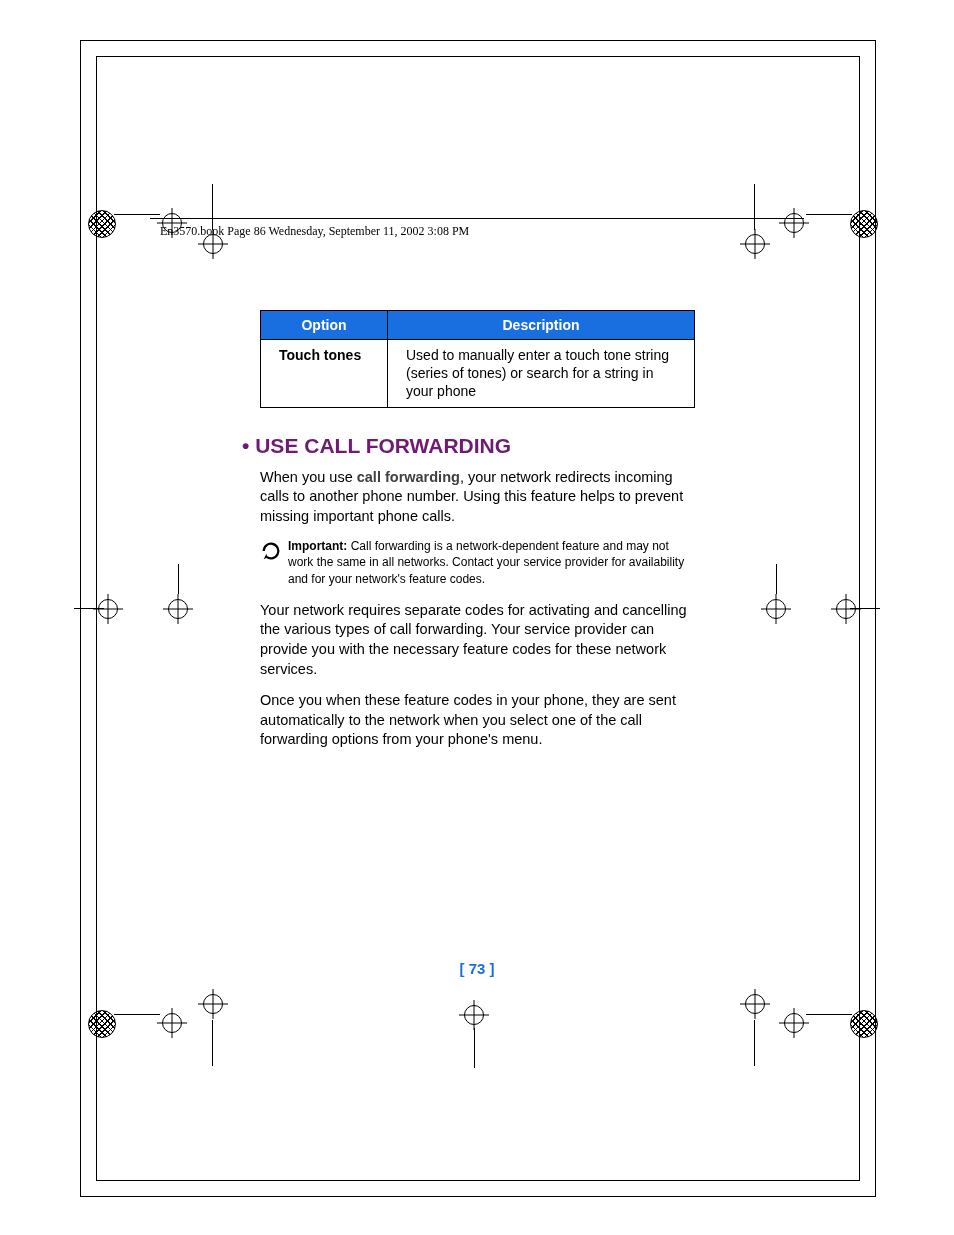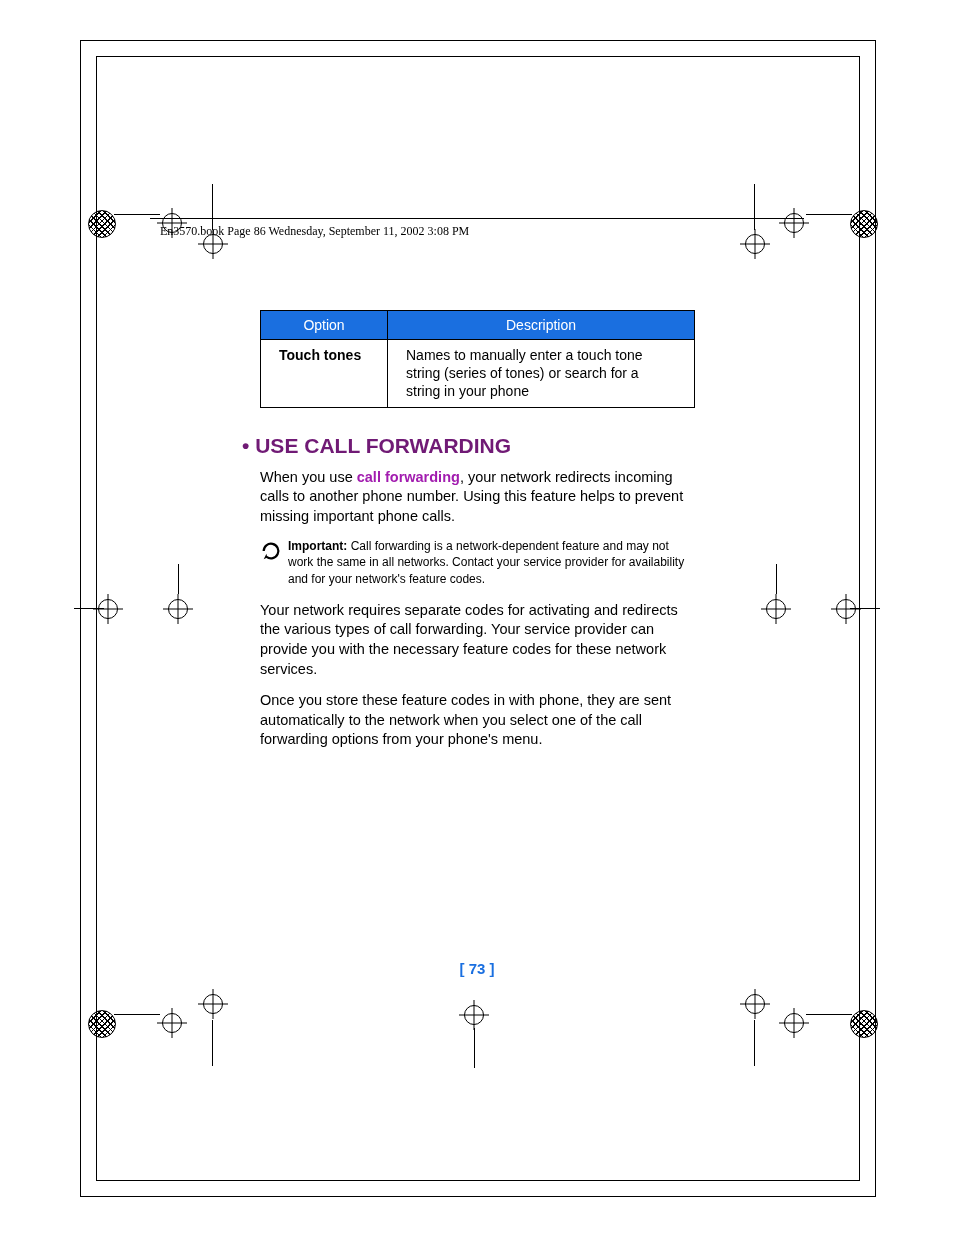--- a/index.html
+++ b/index.html
@@ -51,21 +51,21 @@
     width: 435px;
   }
   table.opt {
     border-collapse: collapse;
     width: 100%;
     font-size: 14px;
   }
   table.opt th {
     background: #1a6fe0;
     color: #fff;
-    font-weight: normal;
+    font-weight: bold;
     padding: 6px 6px;
     border: 1px solid #000;
     text-align: center;
   }
   table.opt td {
     border: 1px solid #000;
     padding: 6px 18px;
     vertical-align: top;
     font-size: 14px;
     line-height: 1.3;
@@ -81,21 +81,21 @@
     font-weight: bold;
     margin: 26px 0 10px 0;
     font-stretch: condensed;
   }
   .body-text {
     font-size: 14.5px;
     line-height: 1.35;
     margin: 0 0 12px 0;
   }
   .link {
-    color: #a21caf;
+    color: #404040;
     font-weight: bold;
   }
   .note {
     display: flex;
     margin: 10px 0 14px 0;
   }
   .note .icon {
     width: 28px;
     flex: 0 0 28px;
     font-size: 22px;
@@ -220,21 +220,21 @@
   <table class="opt">
     <thead>
       <tr>
         <th>Option</th>
         <th>Description</th>
       </tr>
     </thead>
     <tbody>
       <tr>
         <td class="key">Touch tones</td>
-        <td>Names to manually enter a touch tone string (series of tones) or search for a string in your phone</td>
+        <td>Used to manually enter a touch tone string (series of tones) or search for a string in your phone</td>
       </tr>
     </tbody>
   </table>
 
   <h1 class="sect">
     <span style="margin-left:-18px;">•</span>
     <span>USE CALL FORWARDING</span>
   </h1>
 
   <p class="body-text">
@@ -246,18 +246,18 @@
       <svg width="22" height="22" viewBox="0 0 24 24">
           <path d="M4 12a8 8 0 1 1 3.2 6.4" fill="none" stroke="#000" stroke-width="2.4"></path>
           <path d="M4 21l4-2-1-4z" fill="#000"></path>
         </svg>
     </div>
     <div class="ntext">
       <b>Important:</b><span> Call forwarding is a network-dependent feature and may not work the same in all networks. Contact your service provider for availability and for your network's feature codes.</span>
     </div>
   </div>
 
-  <p class="body-text" style="margin-top:2px;">Your network requires separate codes for activating and redirects the various types of call forwarding. Your service provider can provide you with the necessary feature codes for these network services.</p>
-  <p class="body-text">Once you store these feature codes in with phone, they are sent automatically to the network when you select one of the call forwarding options from your phone's menu.</p>
+  <p class="body-text" style="margin-top:2px;">Your network requires separate codes for activating and cancelling the various types of call forwarding. Your service provider can provide you with the necessary feature codes for these network services.</p>
+  <p class="body-text">Once you when these feature codes in your phone, they are sent automatically to the network when you select one of the call forwarding options from your phone's menu.</p>
 
 </div>
 
 <div class="pagenum">[ 73 ]</div>
 
 </body></html>

